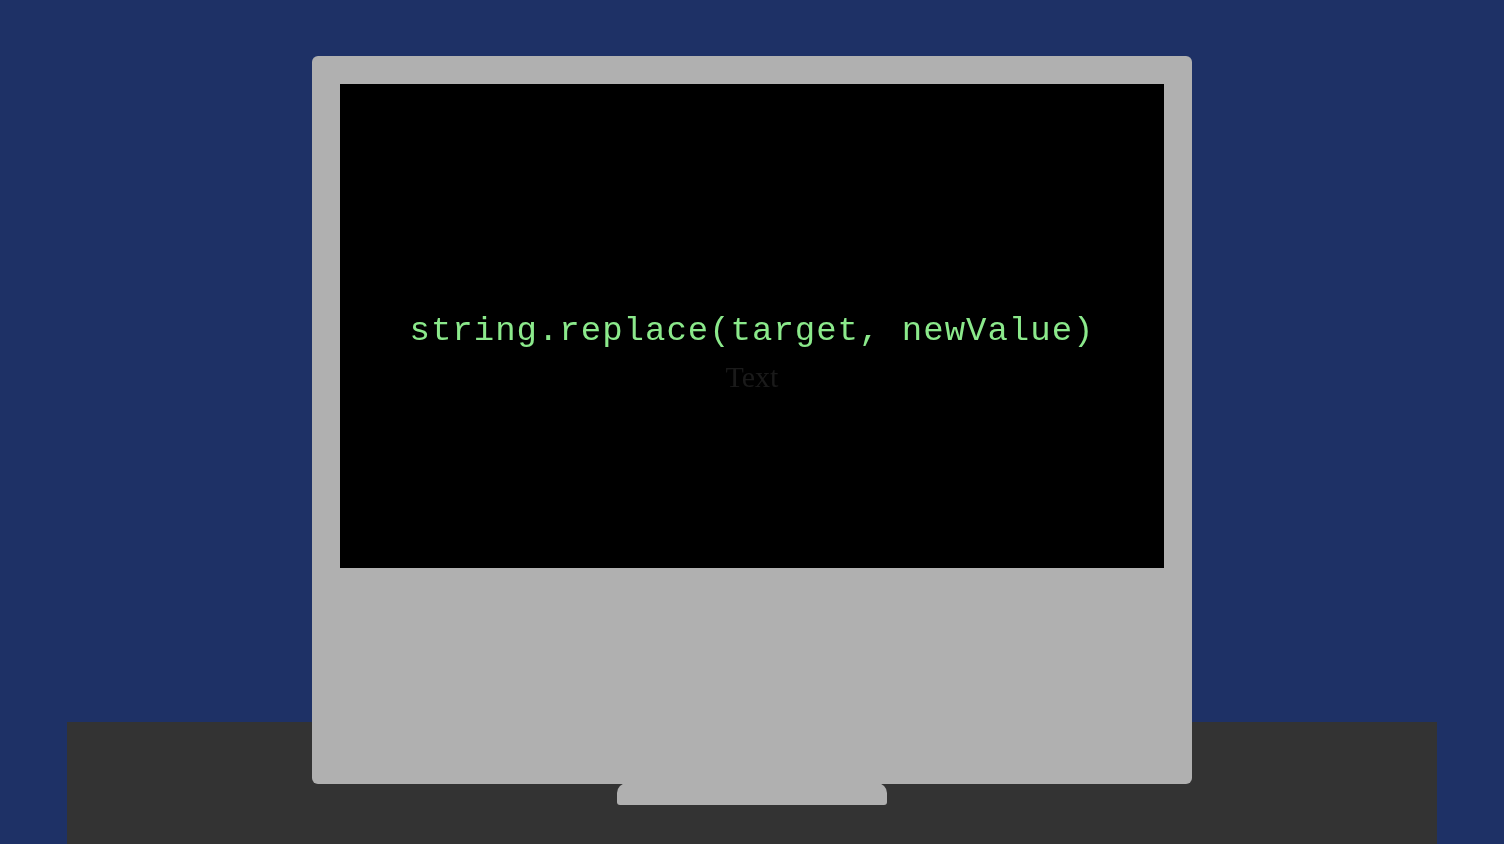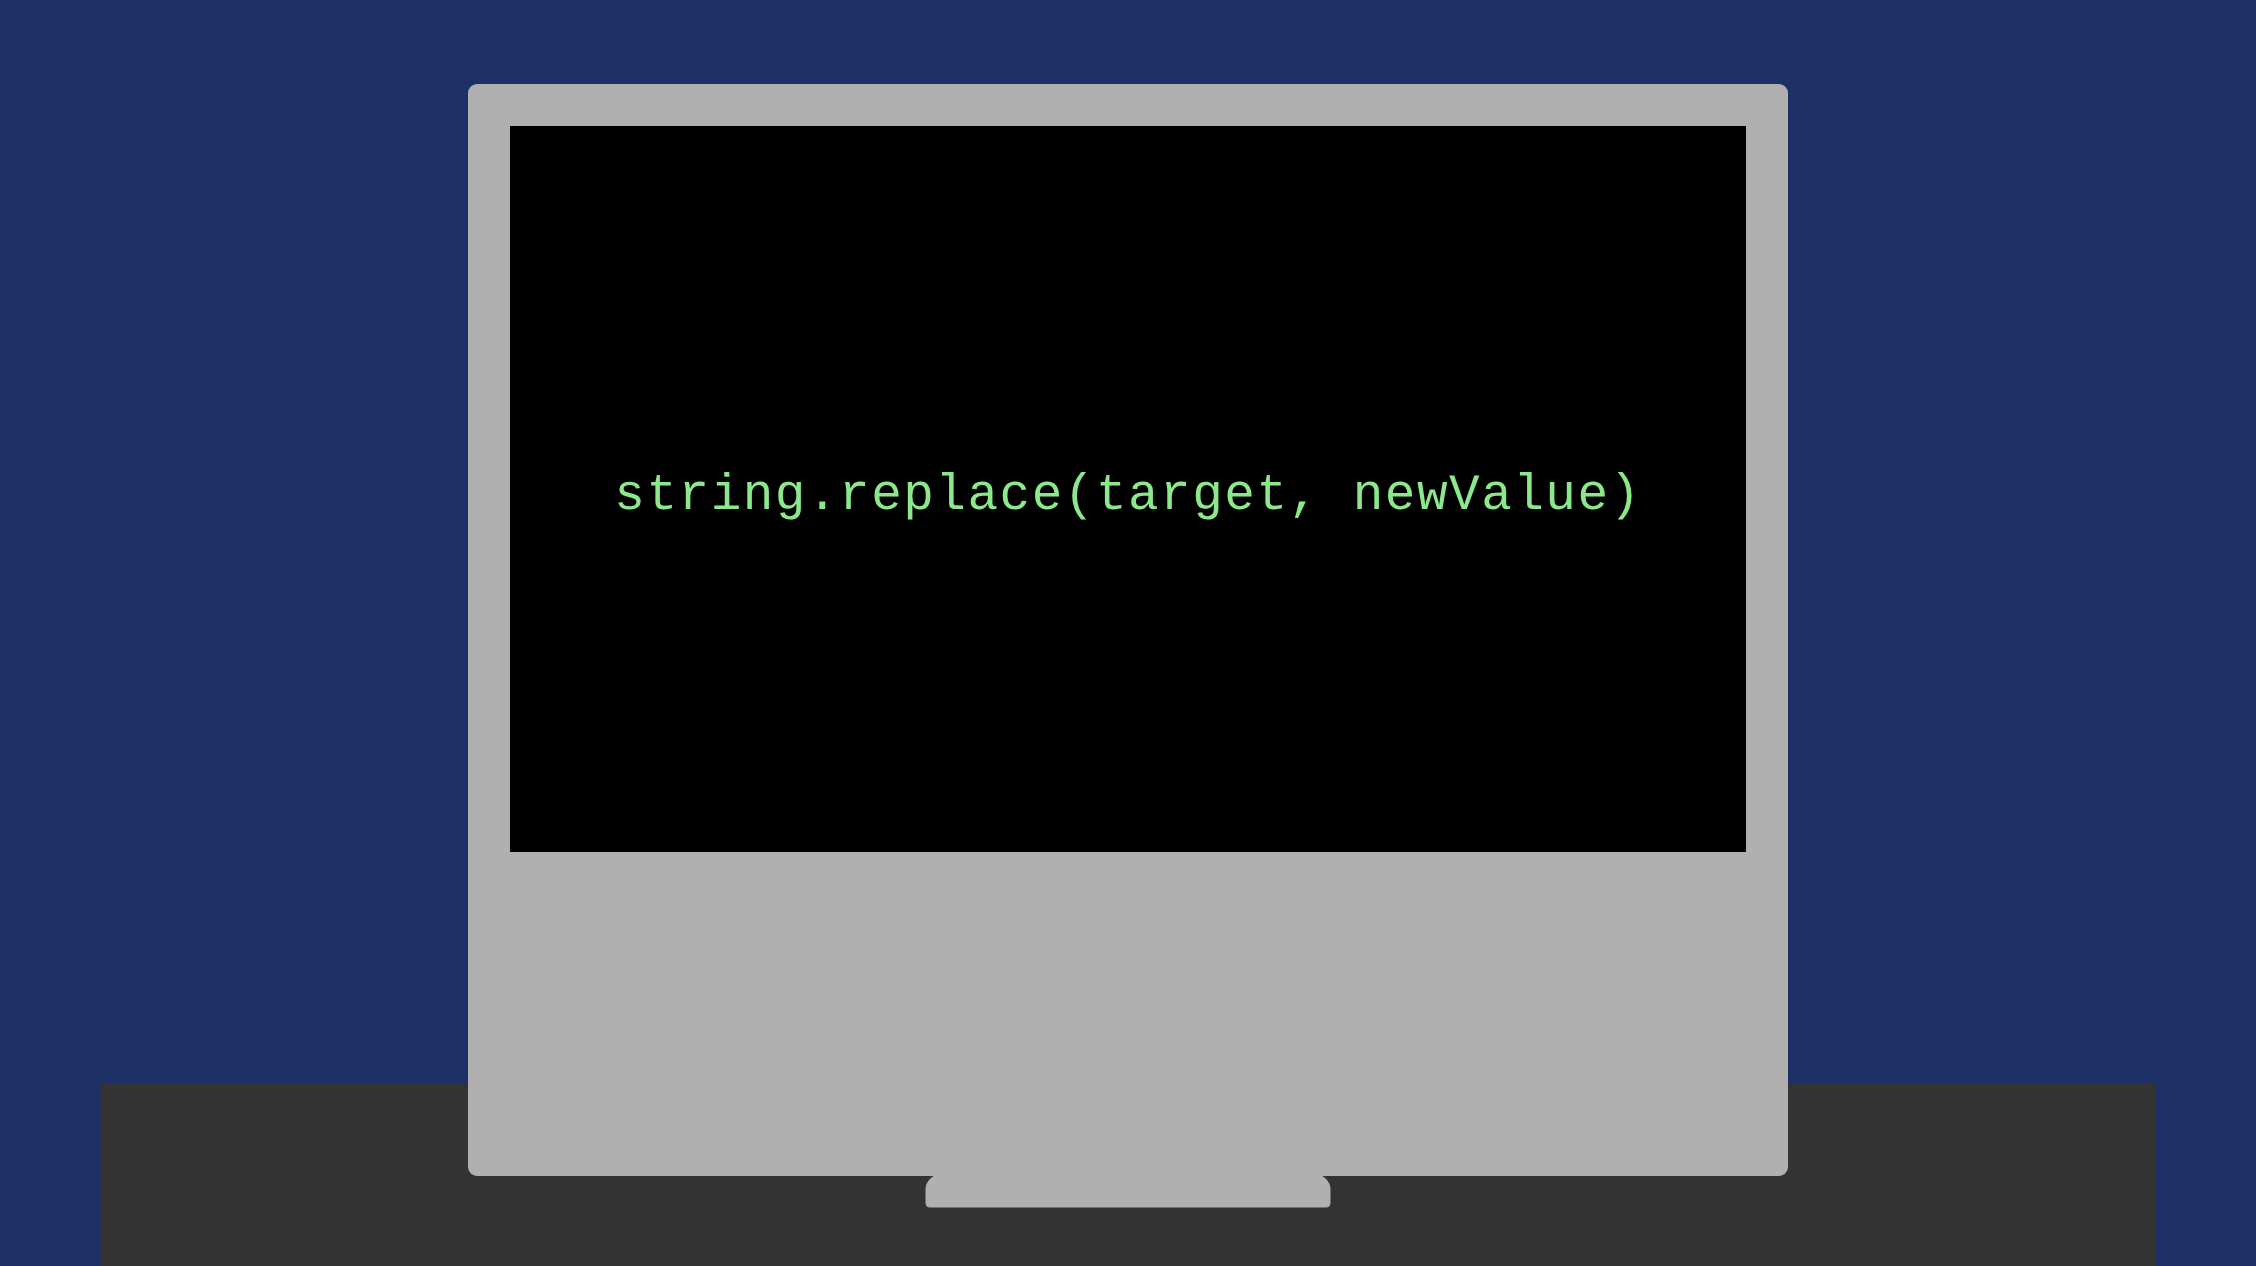--- a/index.html
+++ b/index.html
@@ -96,14 +96,15 @@
   <svg width="160" height="140" viewBox="0 0 160 140">
     <polygon points="45,0 115,0 130,140 30,140" fill="#999999"></polygon>
   </svg>
 </div>
 
 <div class="monitor-stand-base"></div>
 
 <div class="monitor-body">
   <div class="monitor-screen">
     <div class="code-line">string.replace(target, newValue)</div>
+    <div class="hidden-text">Text</div>
   </div>
 </div>
 
 </body></html>

